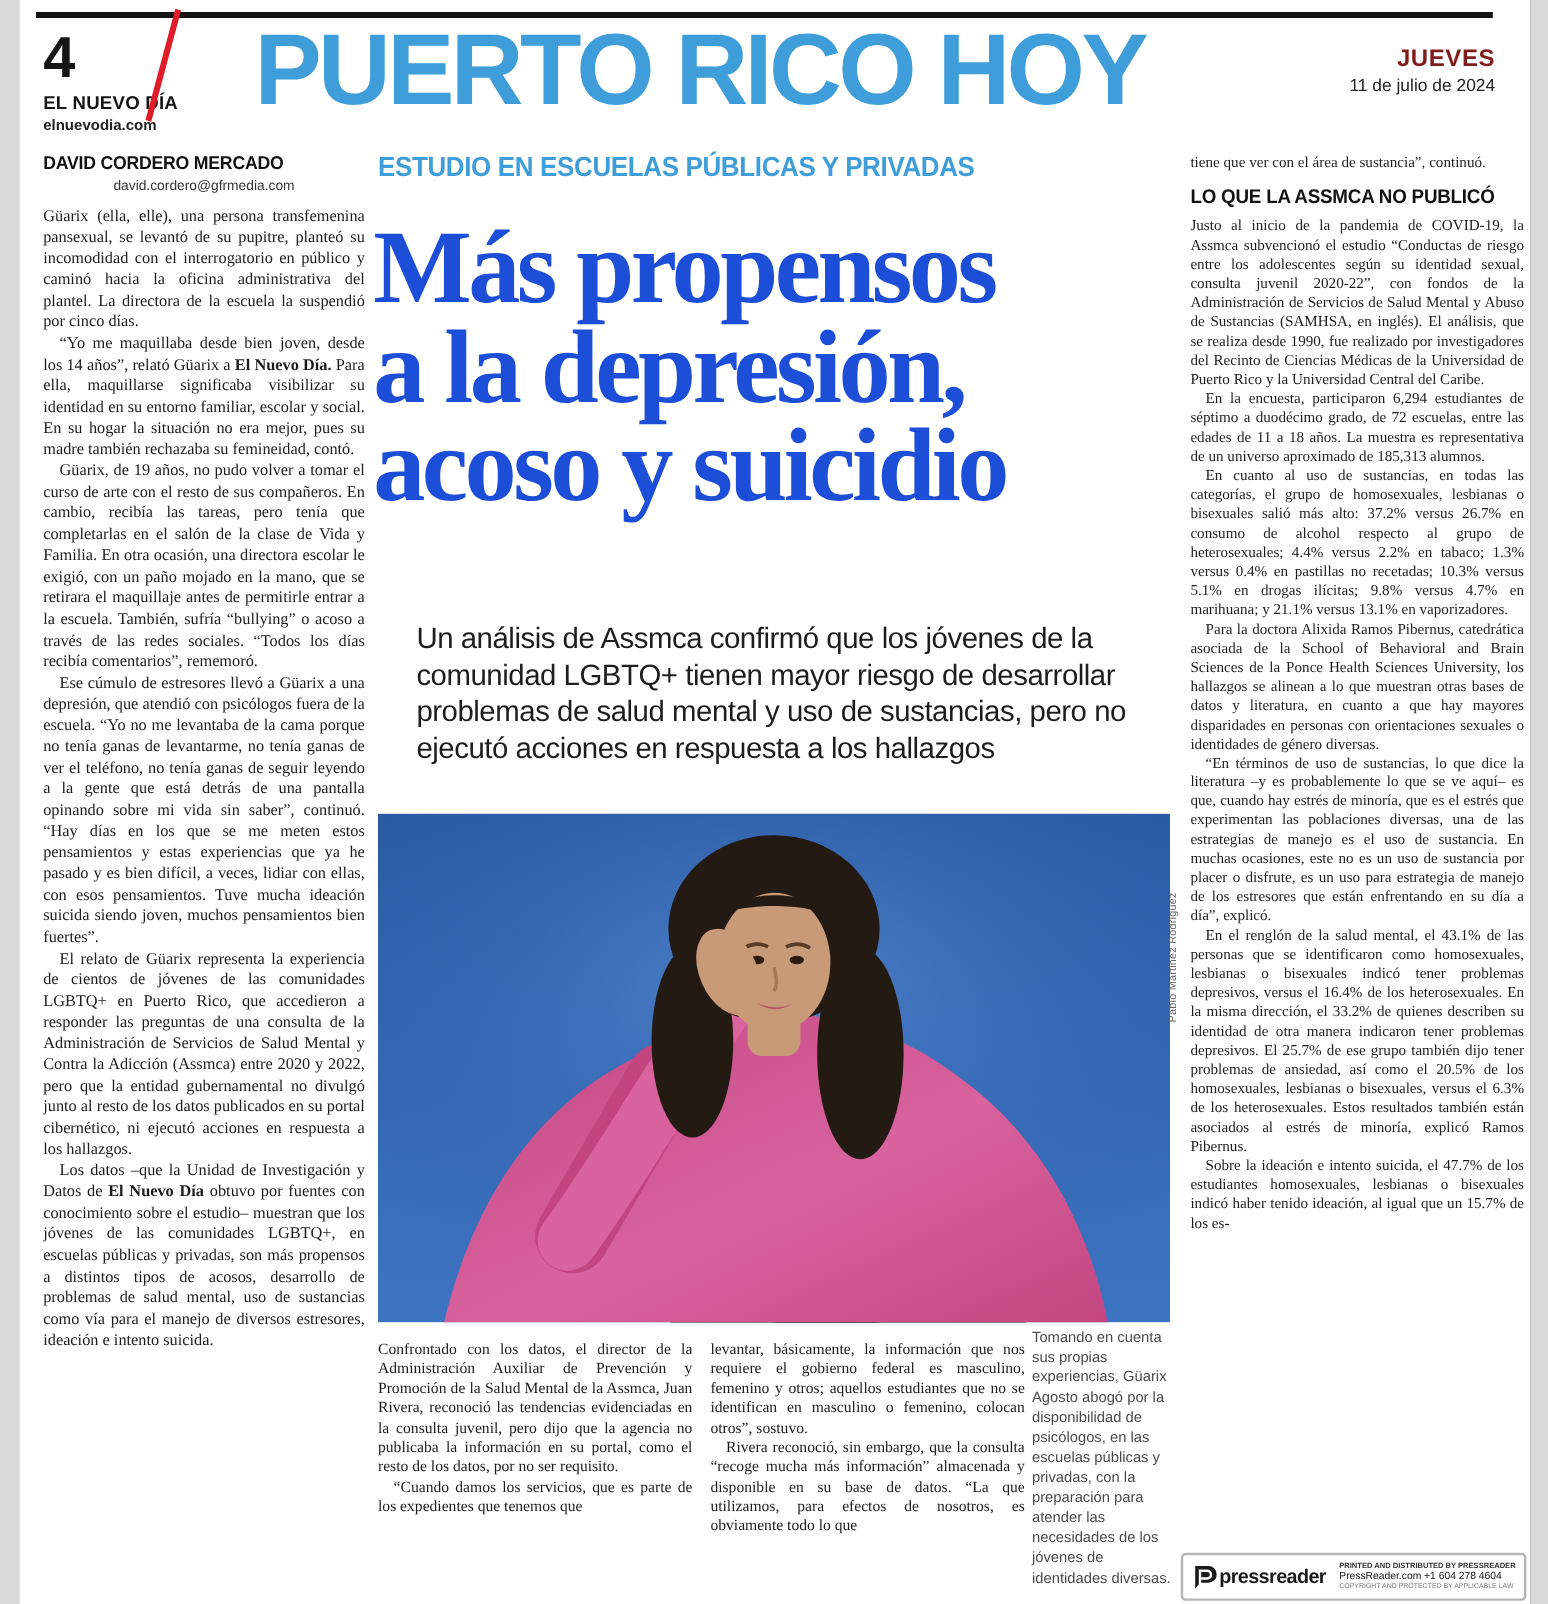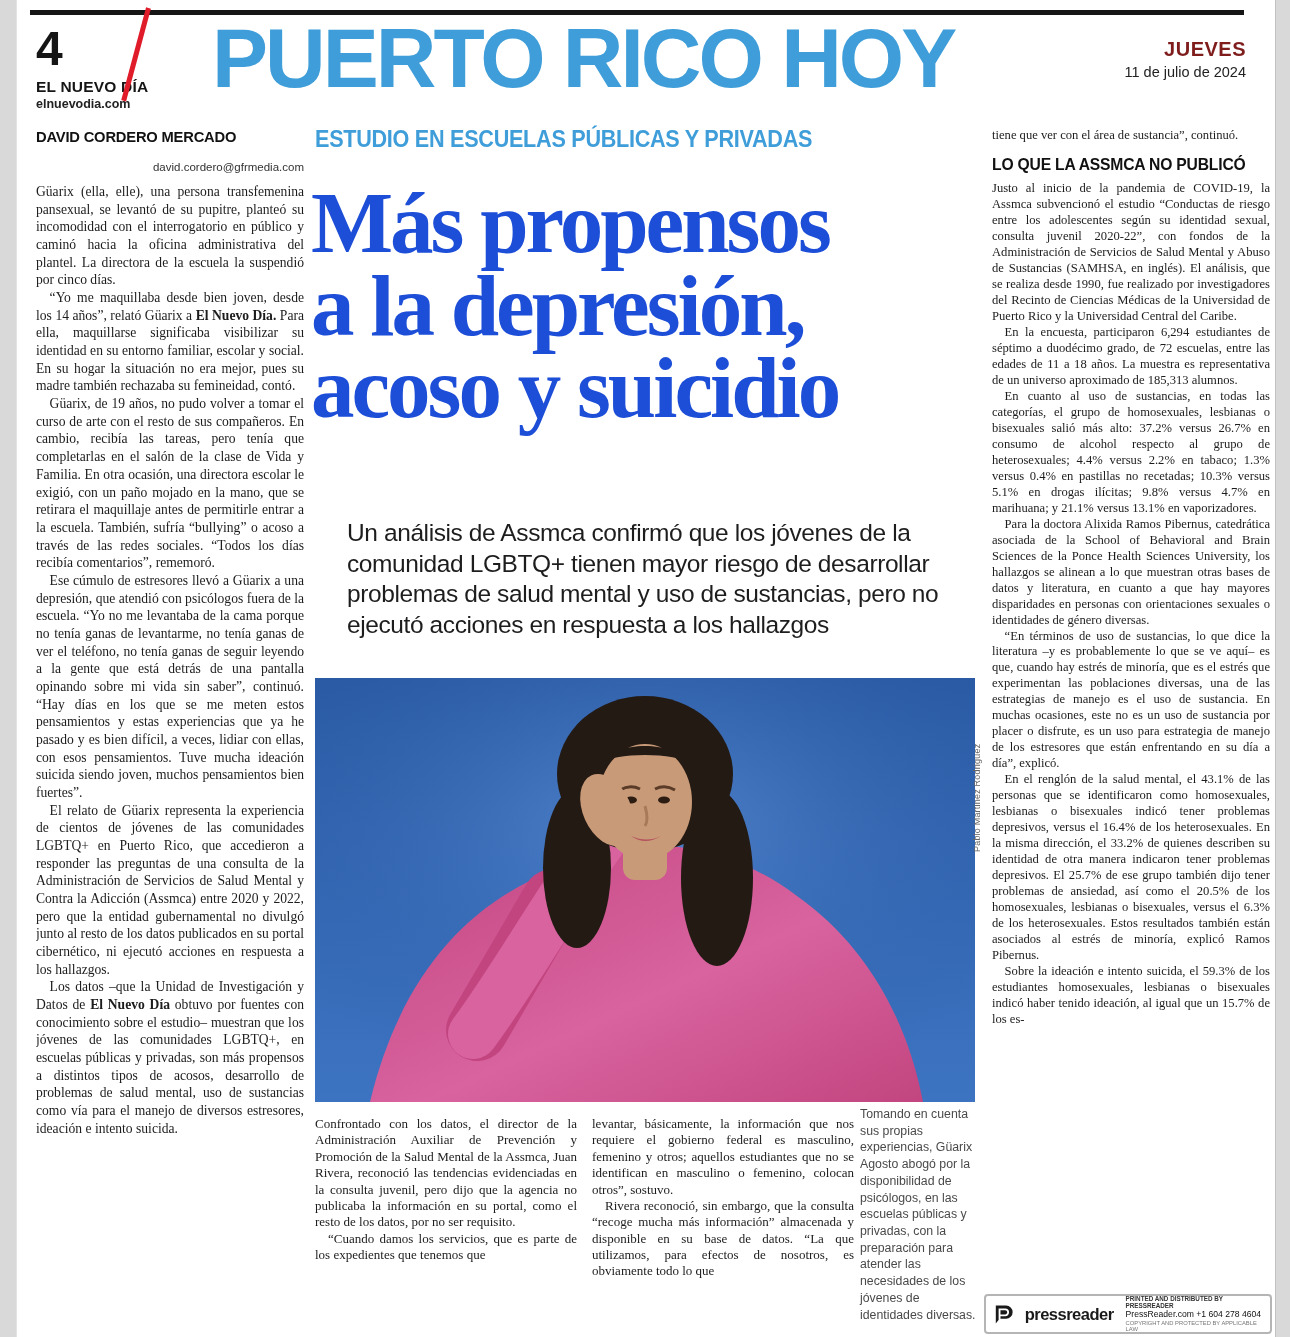--- a/index.html
+++ b/index.html
@@ -20,21 +20,21 @@
   .weekday{font-weight:bold;font-size:20px;letter-spacing:.5px;color:#7f1d1d;}
   .dateline{font-size:14.5px;color:#222;margin-top:3px;}
 
   
   .serifcol{font-family:"Liberation Serif",serif;color:#1c1c1c;text-align:justify;overflow:hidden;}
   .serifcol p{margin:0;}
   .serifcol p + p{text-indent:1em;}
   .left-col{left:36px;top:127px;width:268px;height:1206px;font-size:13.6px;line-height:1.3;}
   .byline-name{font-weight:bold;font-size:15.5px;font-family:"Liberation Sans",sans-serif;
                transform:scaleX(.95);transform-origin:left;letter-spacing:-.2px;color:#111;text-align:left;}
-  .byline-email{font-size:11.5px;font-family:"Liberation Sans",sans-serif;color:#333;margin:13px 0 8px 0;text-align:right;}
+  .byline-email{font-size:11.5px;font-family:"Liberation Sans",sans-serif;color:#333;margin:1px 0 8px 0;text-align:center;}
 
   .kicker{left:315px;top:126px;font-size:23px;font-weight:bold;color:#3f9ed9;letter-spacing:-.3px;
           transform:scaleX(.94);transform-origin:left;white-space:nowrap;}
   .headline{left:311px;top:182px;width:670px;font-family:"Liberation Serif",serif;font-weight:bold;
             font-size:87px;line-height:.95;letter-spacing:-3px;color:#1d4ed8;}
   .deck{left:315px;top:518px;width:660px;font-size:24.5px;line-height:1.25;color:#1d1d1d;letter-spacing:-.4px;margin-left:32px;}
 
   .photo{left:315px;top:678px;width:660px;height:424px;}
   .photo svg{display:block;}
   .photo-credit{left:972px;top:682px;height:170px;writing-mode:vertical-rl;transform:rotate(180deg);
@@ -45,21 +45,21 @@
   .caption{left:860px;top:1106px;width:124px;font-size:12.3px;line-height:1.36;color:#4a4a4a;text-align:left;}
 
   .right-col{left:992px;top:128px;width:278px;height:1162px;font-size:12.6px;line-height:1.27;}
   .right-col .subhead{font-family:"Liberation Sans",sans-serif;font-weight:bold;font-size:16.5px;
                       letter-spacing:-.2px;color:#111;margin:10px 0 6px 0;text-align:left;
                       transform:scaleX(.95);transform-origin:left;white-space:nowrap;}
   .right-col .leadin p{text-indent:0;}
 
   
   .pr-box{left:984px;top:1294px;width:288px;height:40px;background:#fff;border:2px solid #b5b5b5;
-          border-radius:4px;display:flex;align-items:center;padding:0 7px;box-sizing:border-box;gap:12px;}
+          border-radius:4px;display:flex;align-items:center;padding:0 7px;box-sizing:border-box;gap:2px;}
   .pr-brand{font-weight:bold;font-size:16.5px;letter-spacing:-.5px;color:#1a1a1a;white-space:nowrap;}
   .pr-lines{margin-left:auto;text-align:left;line-height:1.15;}
   .pr-l1{font-size:6.3px;font-weight:bold;color:#333;}
   .pr-l2{font-size:8.6px;font-weight:normal;color:#111;}
   .pr-l3{font-size:5.8px;color:#777;}
 </style>
 </head>
 <body>
 
 <div class="page"></div>
@@ -160,21 +160,21 @@
       <p>tiene que ver con el área de sustancia”, continuó.</p>
     </div>
   <div class="subhead">LO QUE LA ASSMCA NO PUBLICÓ</div>
   <div>
       <p>Justo al inicio de la pandemia de COVID-19, la Assmca subvencionó el estudio “Conductas de riesgo entre los adolescentes según su identidad sexual, consulta juvenil 2020-22”, con fondos de la Administración de Servicios de Salud Mental y Abuso de Sustancias (SAMHSA, en inglés). El análisis, que se realiza desde 1990, fue realizado por investigadores del Recinto de Ciencias Médicas de la Universidad de Puerto Rico y la Universidad Central del Caribe.</p>
       <p>En la encuesta, participaron 6,294 estudiantes de séptimo a duodécimo grado, de 72 escuelas, entre las edades de 11 a 18 años. La muestra es representativa de un universo aproximado de 185,313 alumnos.</p>
       <p>En cuanto al uso de sustancias, en todas las categorías, el grupo de homosexuales, lesbianas o bisexuales salió más alto: 37.2% versus 26.7% en consumo de alcohol respecto al grupo de heterosexuales; 4.4% versus 2.2% en tabaco; 1.3% versus 0.4% en pastillas no recetadas; 10.3% versus 5.1% en drogas ilícitas; 9.8% versus 4.7% en marihuana; y 21.1% versus 13.1% en vaporizadores.</p>
       <p>Para la doctora Alixida Ramos Pibernus, catedrática asociada de la School of Behavioral and Brain Sciences de la Ponce Health Sciences University, los hallazgos se alinean a lo que muestran otras bases de datos y literatura, en cuanto a que hay mayores disparidades en personas con orientaciones sexuales o identidades de género diversas.</p>
       <p>“En términos de uso de sustancias, lo que dice la literatura –y es probablemente lo que se ve aquí– es que, cuando hay estrés de minoría, que es el estrés que experimentan las poblaciones diversas, una de las estrategias de manejo es el uso de sustancia. En muchas ocasiones, este no es un uso de sustancia por placer o disfrute, es un uso para estrategia de manejo de los estresores que están enfrentando en su día a día”, explicó.</p>
       <p>En el renglón de la salud mental, el 43.1% de las personas que se identificaron como homosexuales, lesbianas o bisexuales indicó tener problemas depresivos, versus el 16.4% de los heterosexuales. En la misma dirección, el 33.2% de quienes describen su identidad de otra manera indicaron tener problemas depresivos. El 25.7% de ese grupo también dijo tener problemas de ansiedad, así como el 20.5% de los homosexuales, lesbianas o bisexuales, versus el 6.3% de los heterosexuales. Estos resultados también están asociados al estrés de minoría, explicó Ramos Pibernus.</p>
-      <p>Sobre la ideación e intento suicida, el 59.3% de los estudiantes homosexuales, lesbianas o bisexuales indicó haber tenido ideación, al igual que un 15.7% de los es-</p>
+      <p>Sobre la ideación e intento suicida, el 47.7% de los estudiantes homosexuales, lesbianas o bisexuales indicó haber tenido ideación, al igual que un 15.7% de los es-</p>
     </div>
 </div>
 
 <div class="abs pr-box">
   <svg width="21" height="21" viewBox="0 0 21 21">
     <path d="M3 1 h11 a7 7 0 0 1 0 14 h-7 l-4 5 Z" fill="#1a1a1a"></path>
     <path d="M7 5 h6 a3.2 3.2 0 0 1 0 6.4 h-6 Z M7 5 v11" stroke="#ffffff" stroke-width="2" fill="none"></path>
   </svg>
   <span class="pr-brand">pressreader</span>
   <span class="pr-lines">

